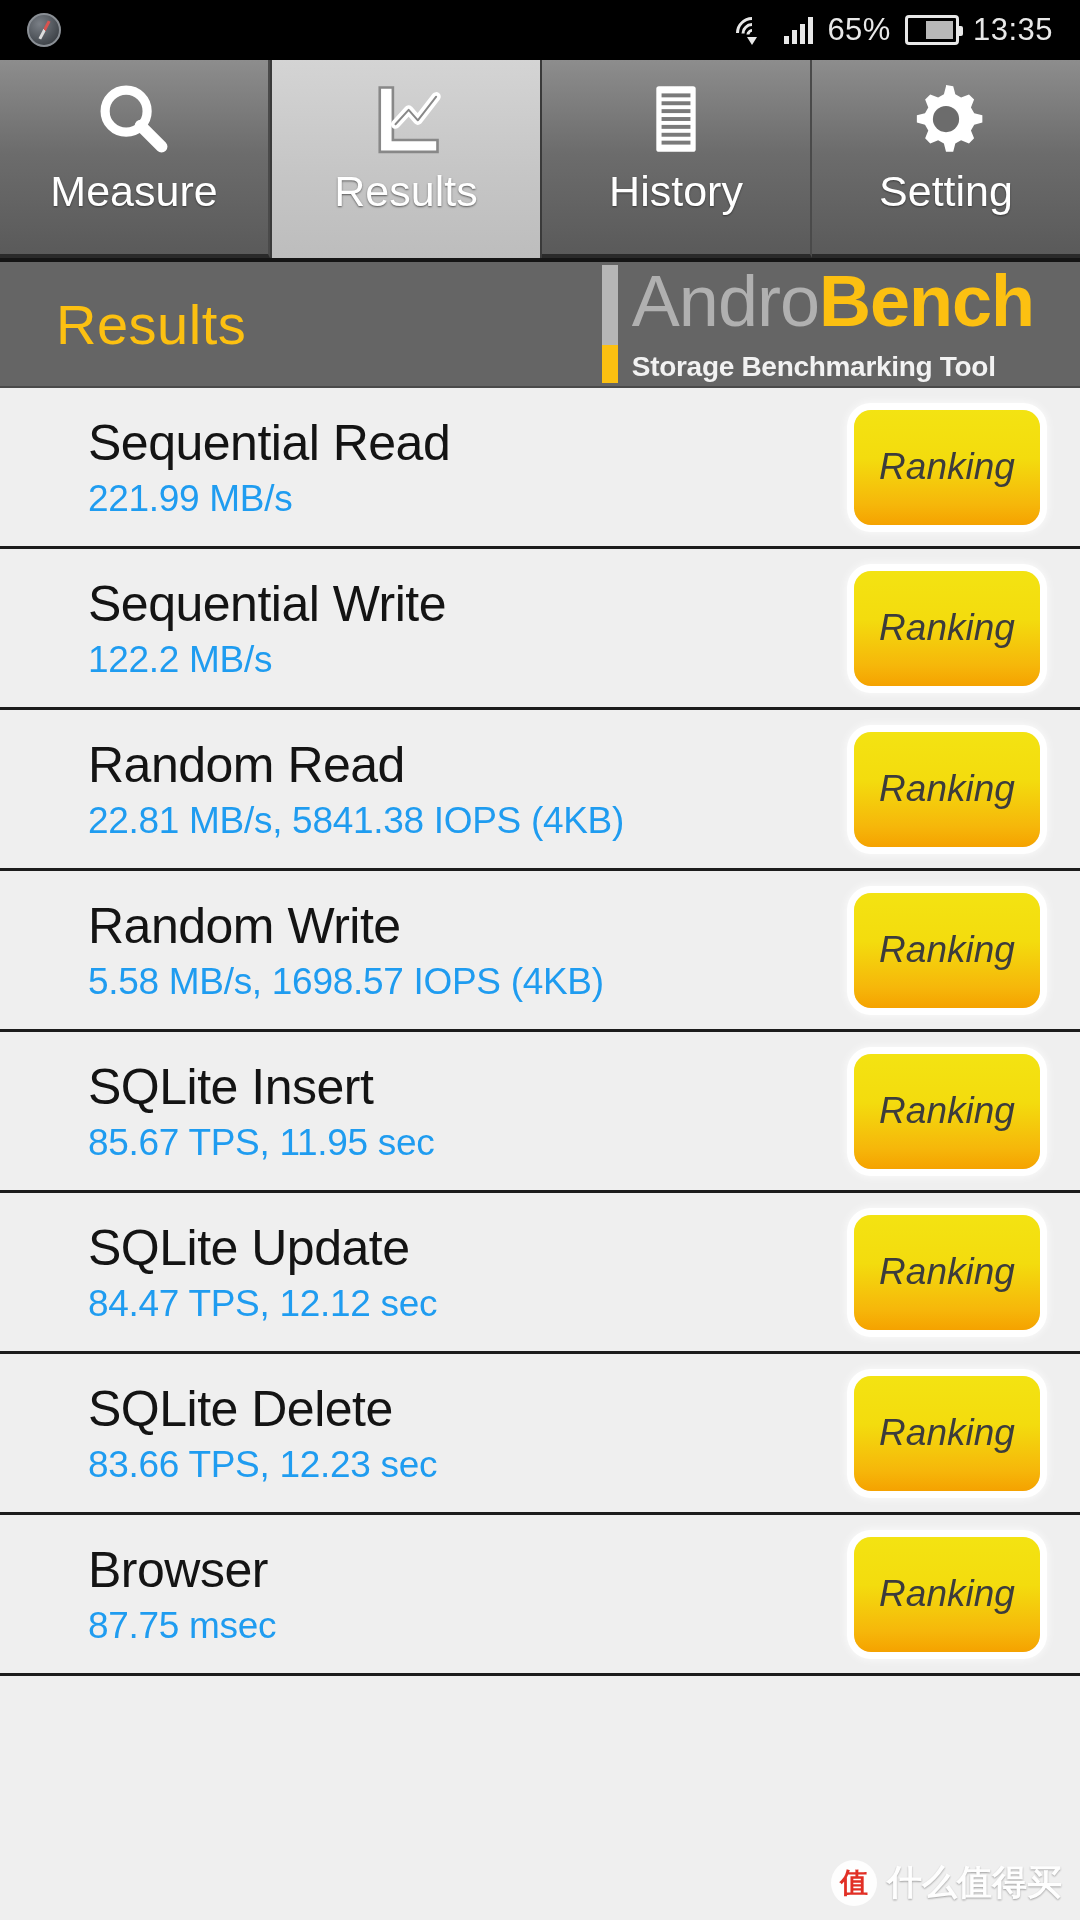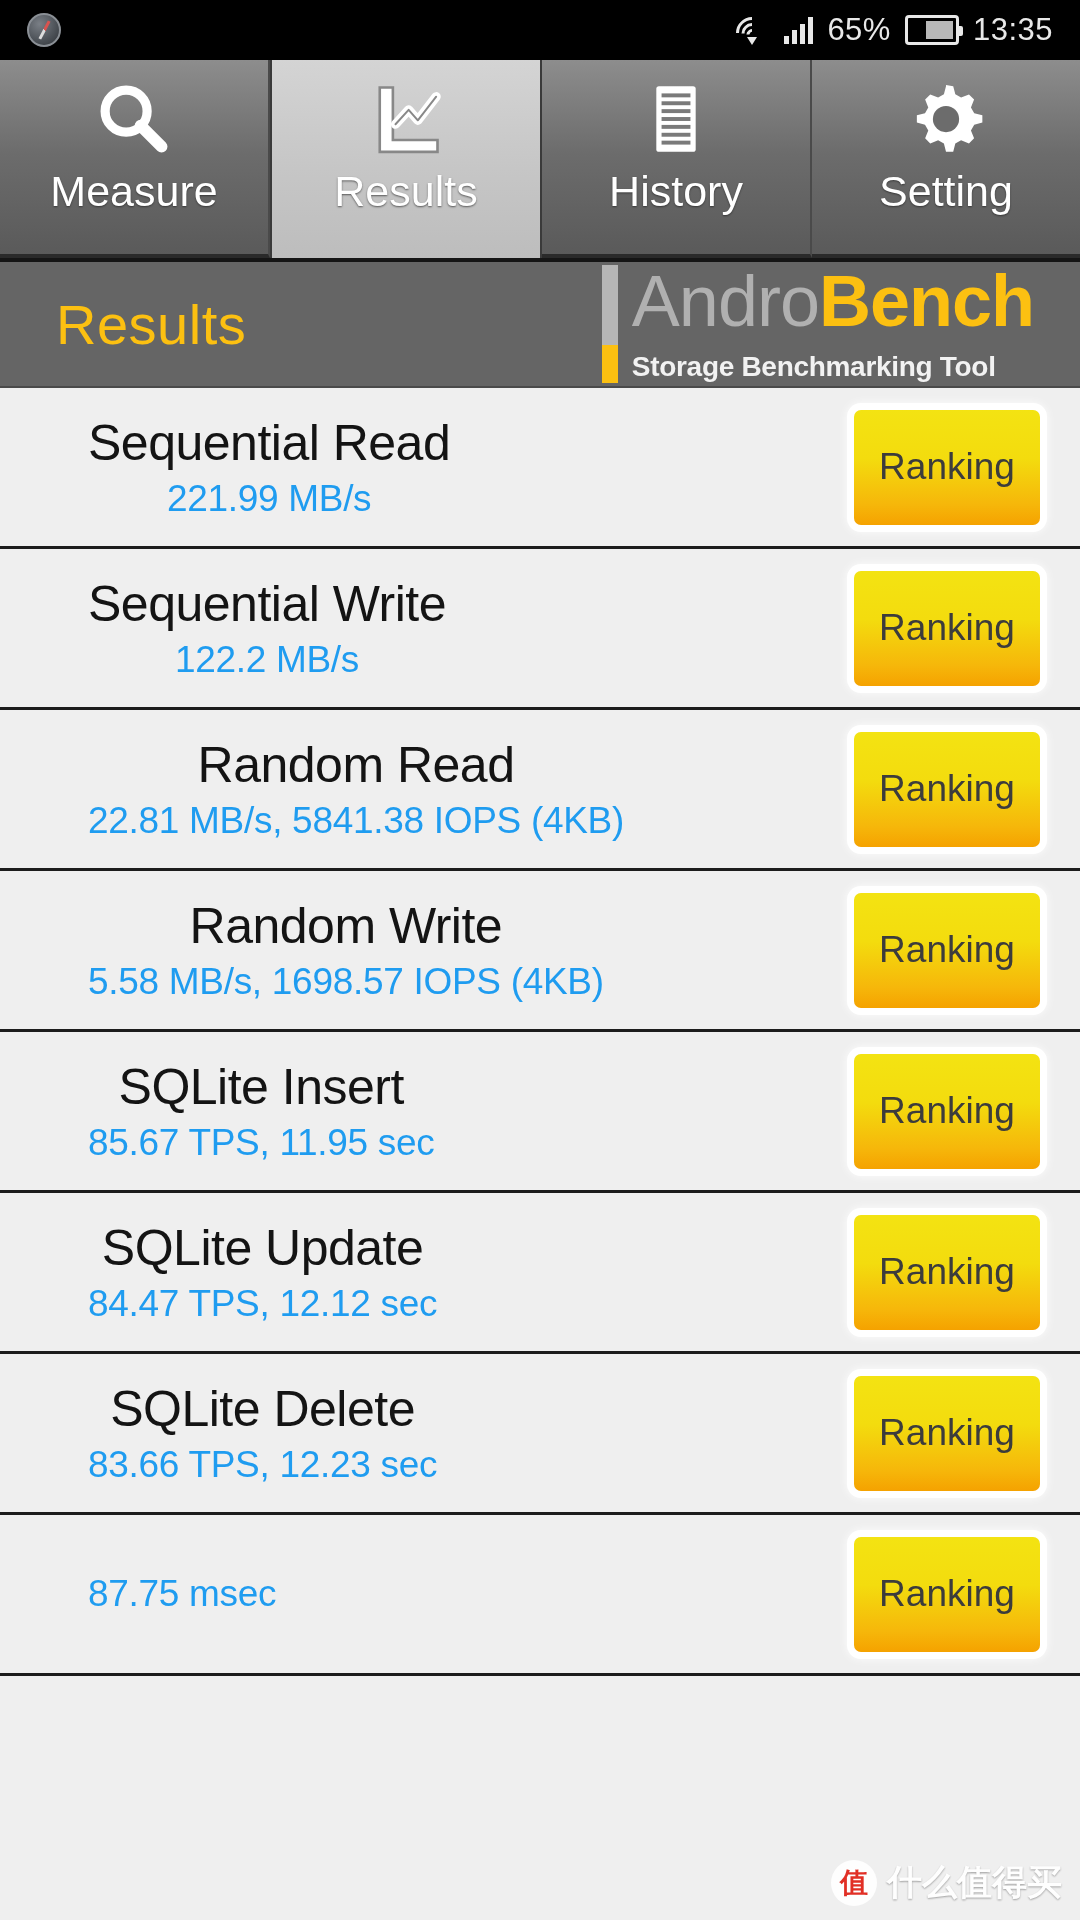--- a/index.html
+++ b/index.html
@@ -103,30 +103,30 @@
   
   .list{ width:1080px; background:#efefef; }
   .row{
     height:161px; width:1080px;
     display:flex; align-items:center; justify-content:space-between;
     padding:0 40px 0 88px;
     border-bottom:3px solid #1c1c1c;
     background:#efefef;
     position:relative;
   }
-  .row-text{ display:flex; flex-direction:column; gap:6px;align-items:center; }
+  .row-text{ display:flex; flex-direction:column; gap:6px; }
   .row-title{ font-size:50px; color:#141414; letter-spacing:-0.5px; }
   .row-value{ font-size:37px; color:#1f9cf0; letter-spacing:-0.3px; }
   .rank-btn{
     width:186px; height:115px; flex:none;
-    border-radius:7px;
+    border-radius:17px;
     background:linear-gradient(180deg,#f3e312 0%, #f3dc0e 42%, #f6b70a 82%, #f5a200 100%);
     box-shadow:0 0 0 7px #ffffff, 0 0 10px 7px rgba(255,255,255,.85);
     display:flex; align-items:center; justify-content:center;
-    color:#3c3c3c; font-size:37px;
+    color:#3c3c3c; font-size:37px;font-style:italic;
   }
 
   
   .watermark{
     position:absolute; right:18px; bottom:14px;
     display:flex; align-items:center; gap:10px;
     opacity:.95; pointer-events:none;
   }
   .wm-logo{
     width:46px; height:46px; border-radius:50%;
@@ -275,20 +275,21 @@
     </div>
     <div class="row">
       <div class="row-text">
         <div class="row-title">SQLite Delete</div>
         <div class="row-value">83.66 TPS, 12.23 sec</div>
       </div>
       <div class="rank-btn">Ranking</div>
     </div>
     <div class="row">
       <div class="row-text">
+        <div class="row-title">Browser</div>
         <div class="row-value">87.75 msec</div>
       </div>
       <div class="rank-btn">Ranking</div>
     </div>
   </div>
 
 <div class="watermark">
   <div class="wm-logo">值</div>
   <div class="wm-txt">什么值得买</div>
 </div>

